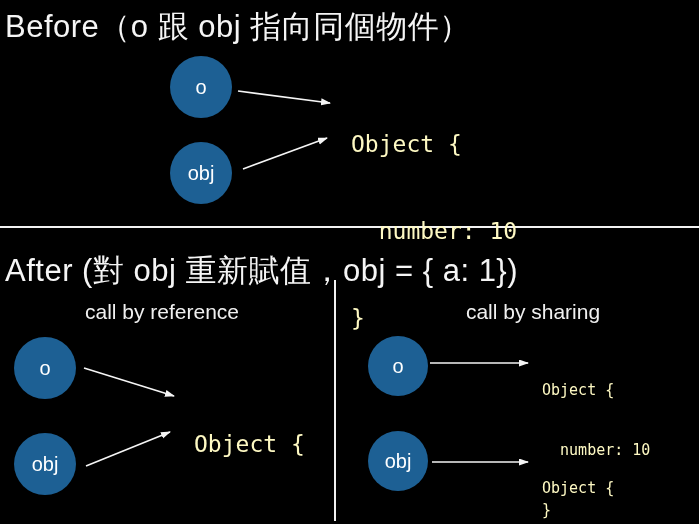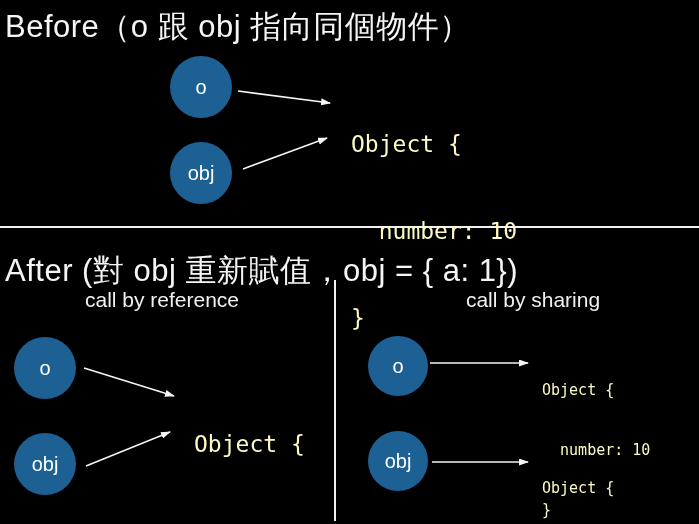--- a/index.html
+++ b/index.html
@@ -24,21 +24,21 @@
     font-weight: 400;
     letter-spacing: 0.5px;
     white-space: nowrap;
     color: #f5f5f5;
   }
   #before-heading { top: 6px; }
   #after-heading  { top: 234px; margin-top: 16px; }
 
   .col-label {
     position: absolute;
-    top: 288px;
+    top: 300px;
     font-size: 21px;
     text-align: center;
     color: #f0f0f0;
   }
   #label-reference { left: 0px;   width: 324px; }
   #label-sharing   { left: 350px; width: 366px; }
 
   .node {
     position: absolute;
     width: 62px;

